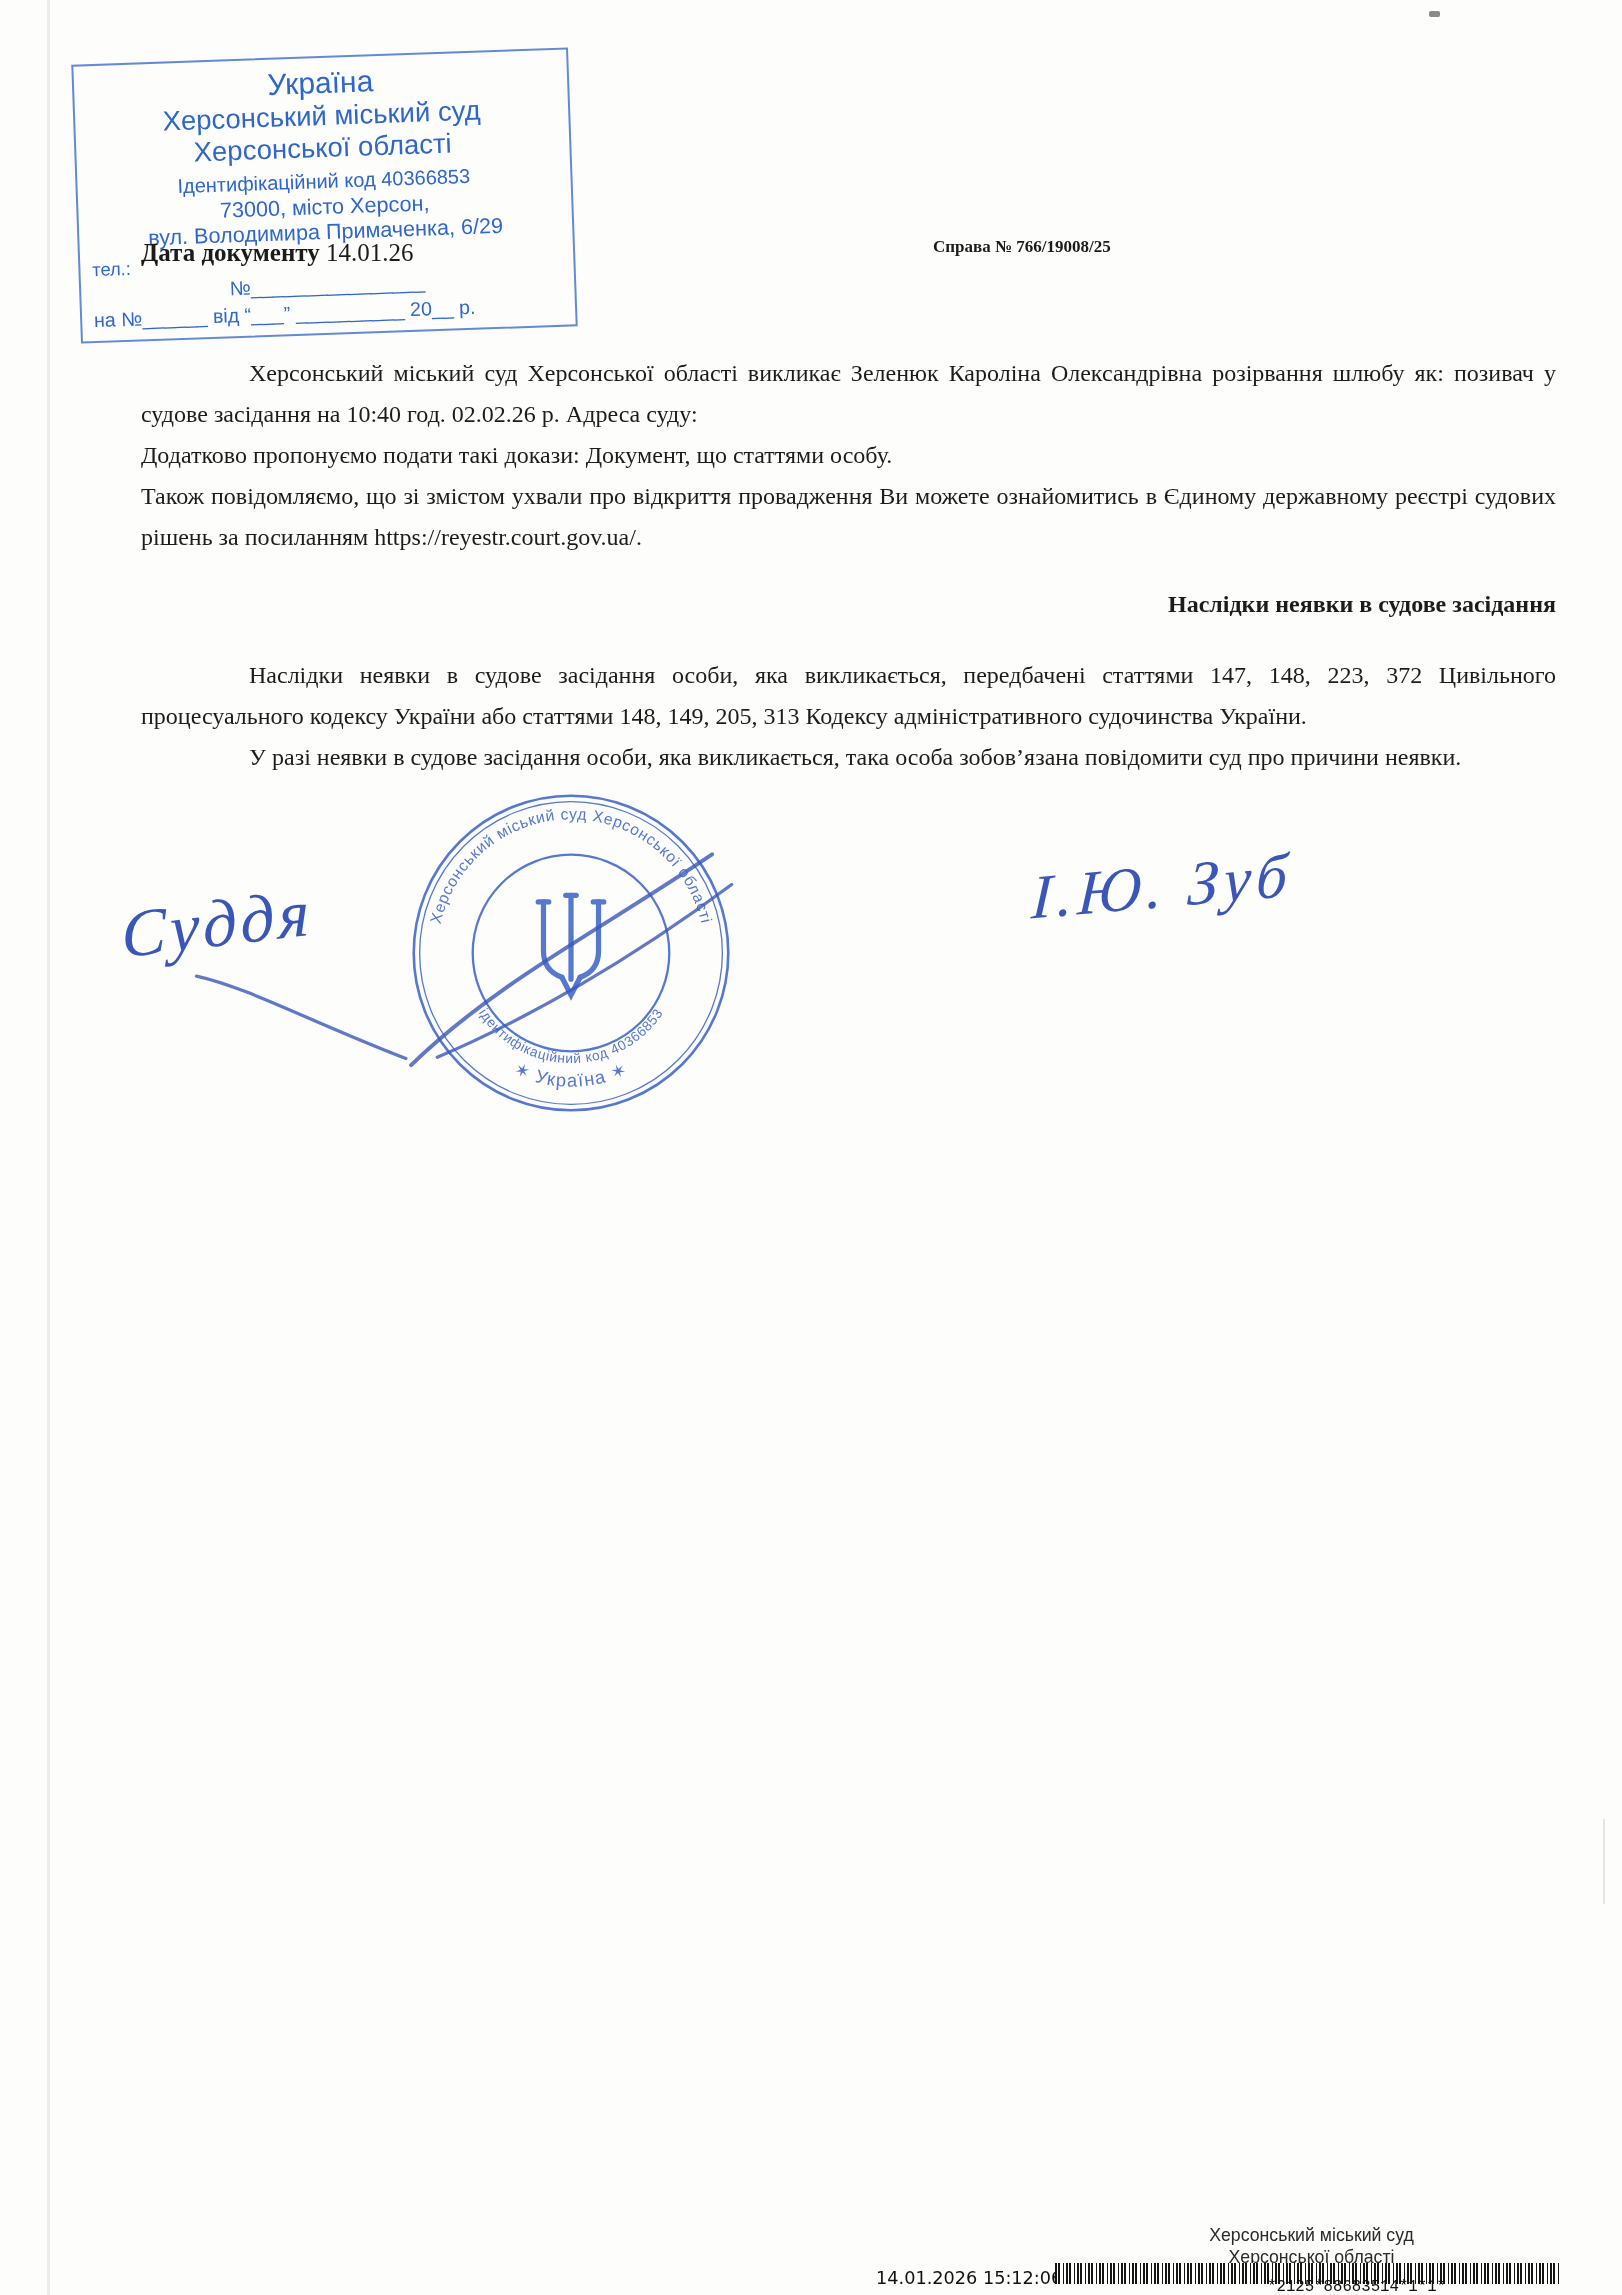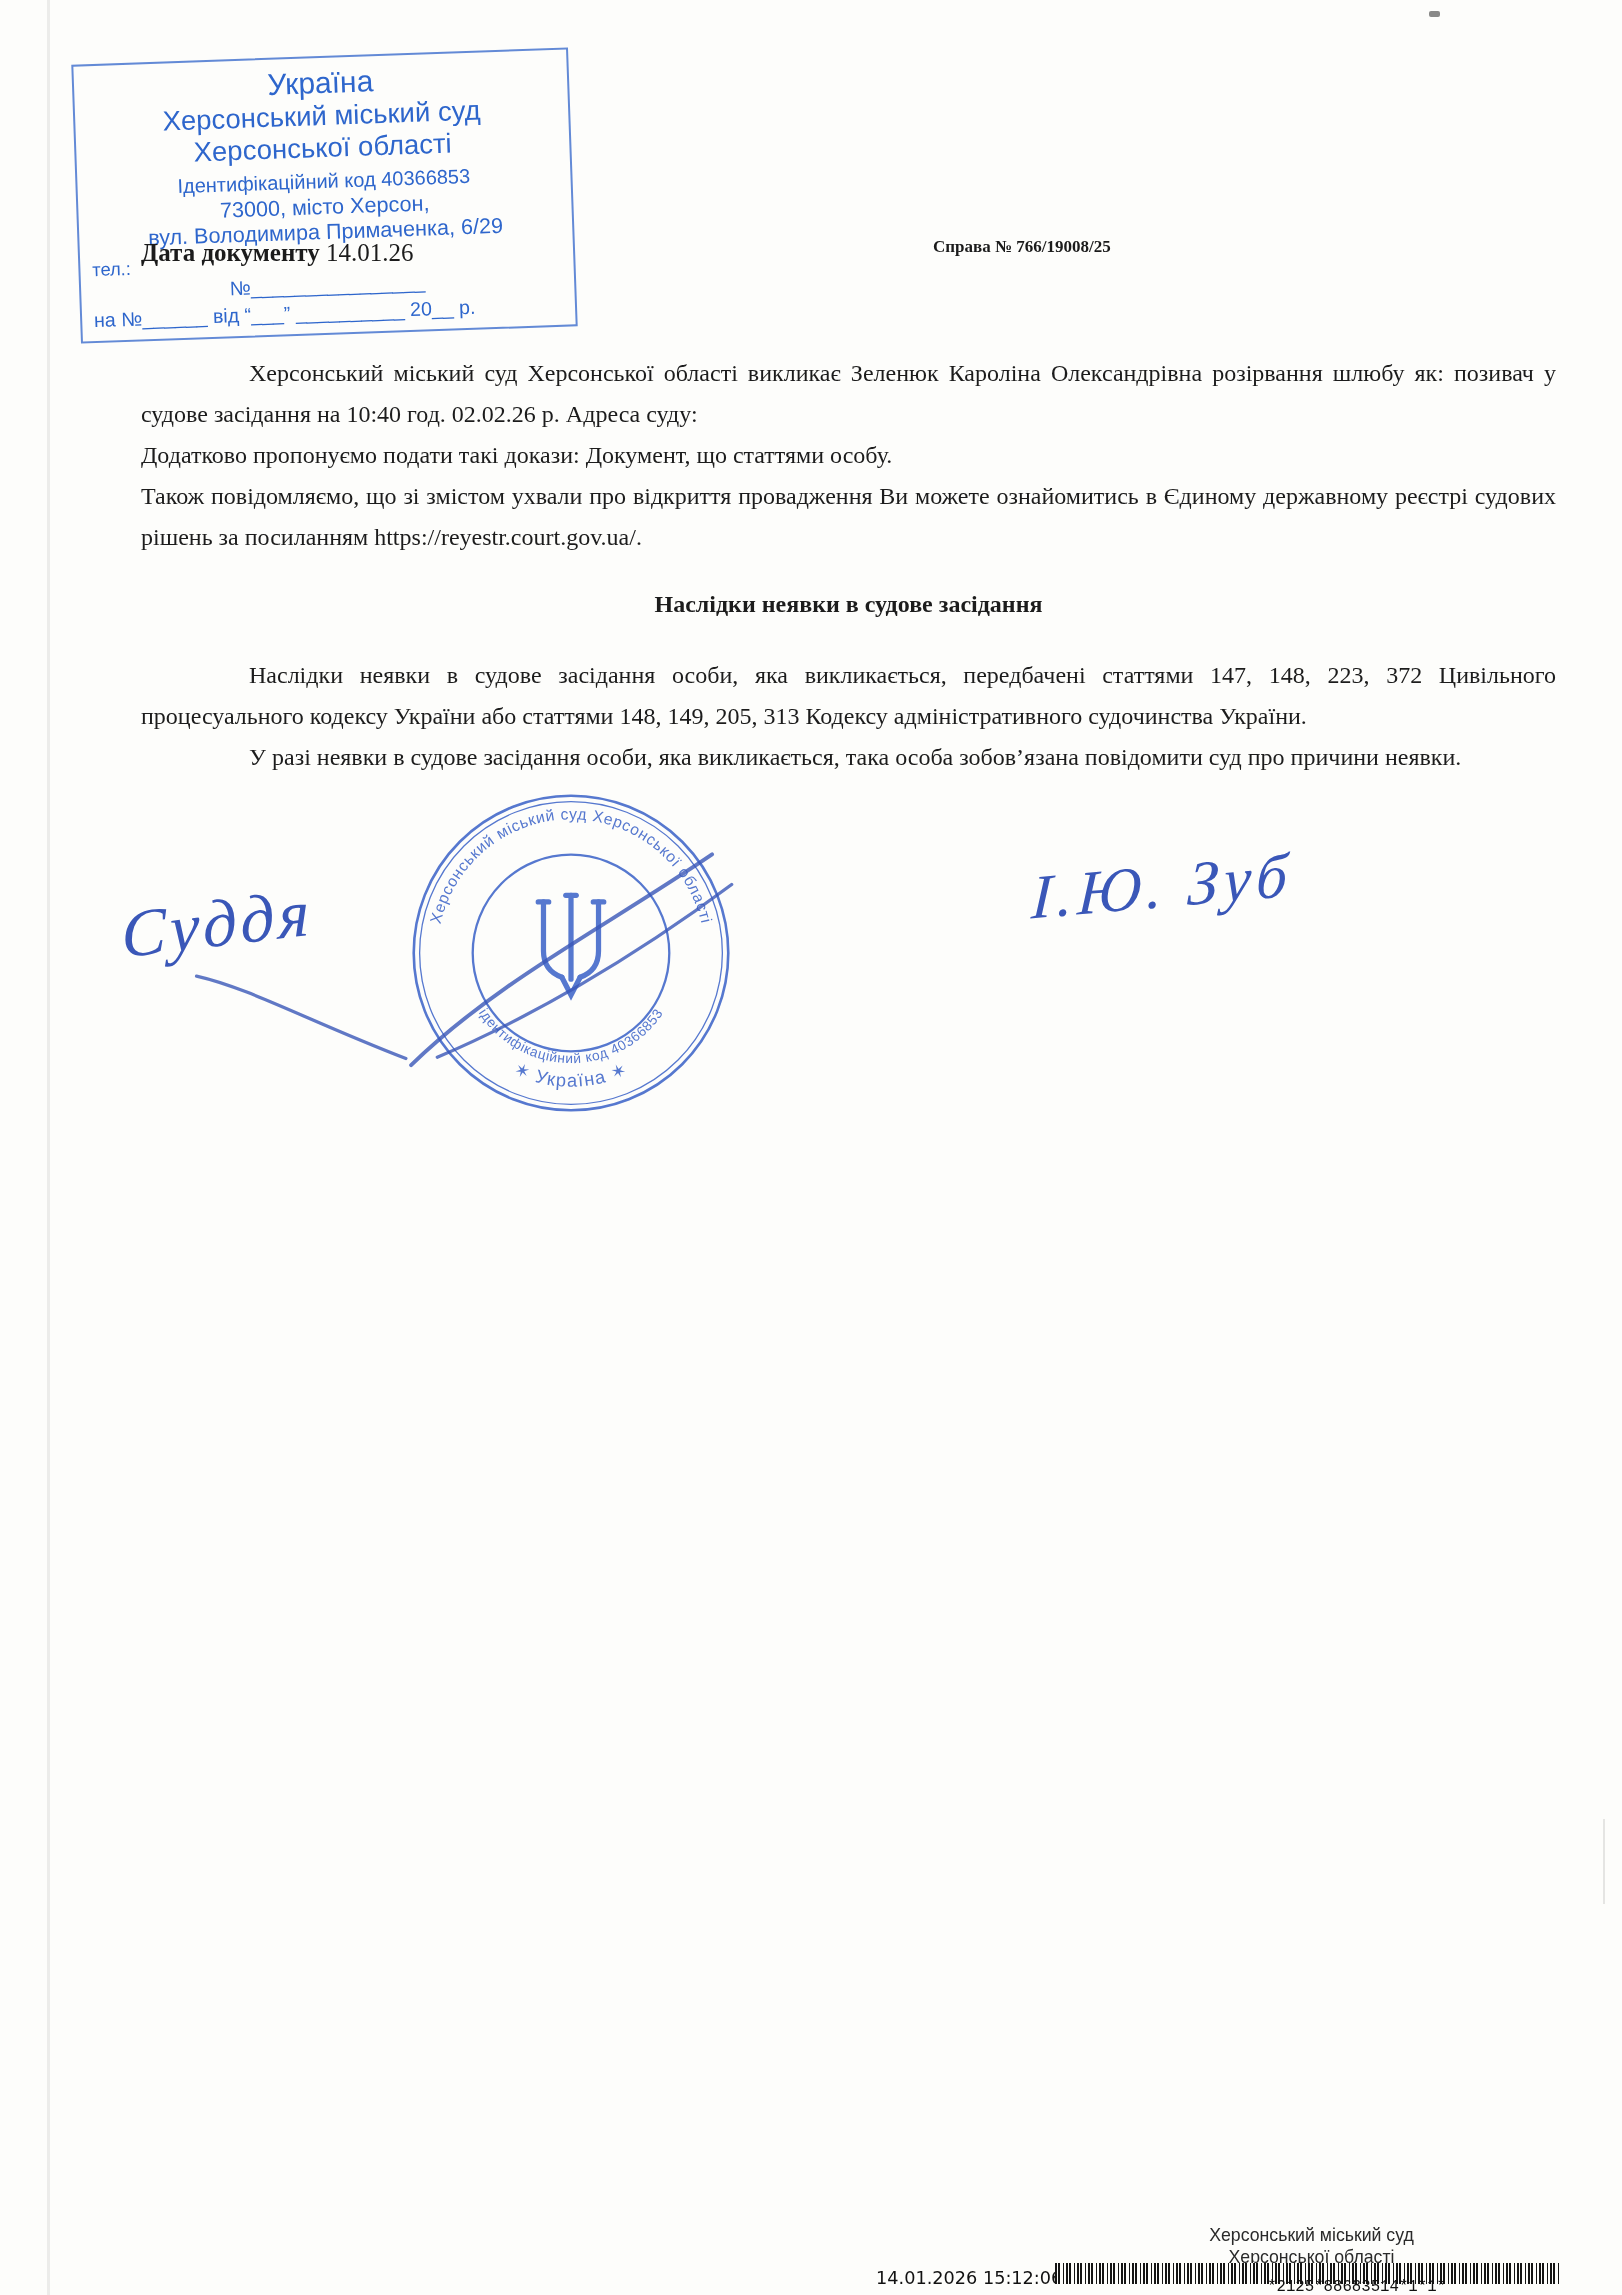--- a/index.html
+++ b/index.html
@@ -40,21 +40,21 @@
   .doc-date .lbl{font-weight:bold;}
   .case-no{position:absolute; left:933px; top:237px; font-size:17px; font-weight:bold;}
   
   .main-text{
     position:absolute; left:141px; top:353px; width:1415px;
     font-size:24px; line-height:41px; text-align:justify; color:#1c1c1c;
   }
   .main-text p{margin:0;}
   .indent{text-indent:108px;}
   .heading2{
-    text-align:center; font-weight:bold; text-indent:0;
+    text-align:right; font-weight:bold; text-indent:0;
     margin-top:26px !important; margin-bottom:30px !important;
   }
   
   .sig-judge{
     position:absolute; left:121px; top:885px;
     font-style:italic; font-size:67px; color:#3a57b8;
     transform:rotate(-7deg) skewX(-6deg); letter-spacing:3.9px;
   }
   .sig-name{
     position:absolute; left:1031px; top:851px;

